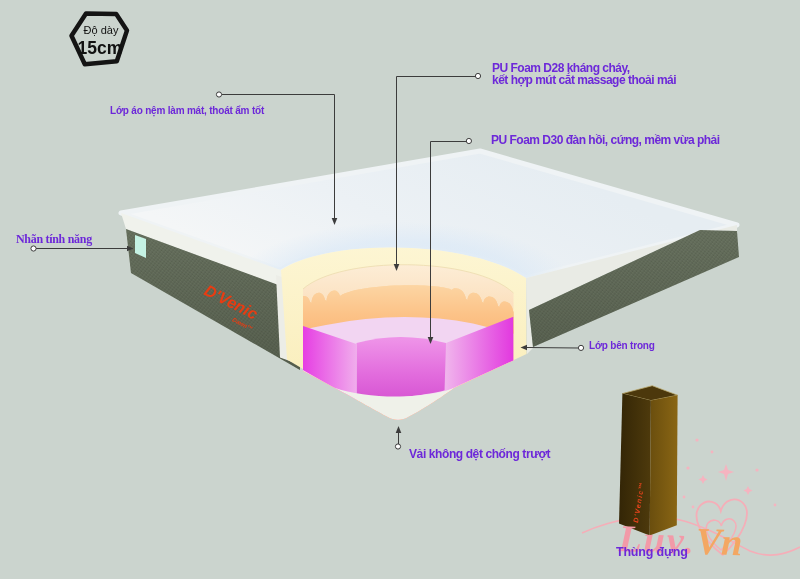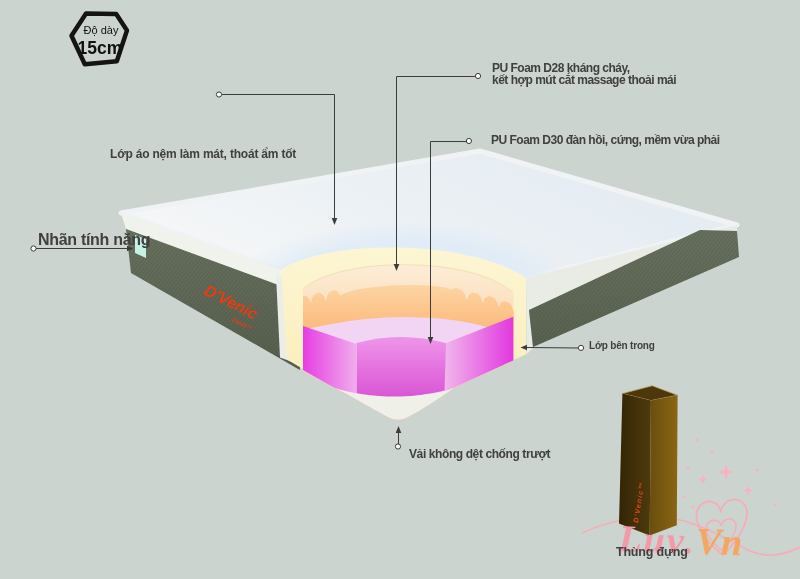--- a/index.html
+++ b/index.html
@@ -1,18 +1,18 @@
 <!DOCTYPE html>
 <html><head>
 <meta charset="utf-8">
 <style>
   html,body{margin:0;padding:0;}
   #stage{position:relative;width:800px;height:579px;background:#cbd4ce;overflow:hidden;
          font-family:"Liberation Sans",sans-serif;}
-  .lbl{position:absolute;font-weight:bold;color:#404040;font-size:13px;line-height:13.5px;white-space:nowrap;}
+  .lbl{position:absolute;font-weight:bold;color:#6d28d9;font-size:13px;line-height:13.5px;white-space:nowrap;}
 </style>
 </head>
 <body>
 <div id="stage">
 <svg width="800" height="579" viewBox="0 0 800 579" style="position:absolute;left:0;top:0">
   <defs>
     <pattern id="knit" width="3" height="2.4" patternUnits="userSpaceOnUse" patternTransform="rotate(38)">
       <rect width="3" height="2.4" fill="#646d5c"></rect>
       <circle cx="0.75" cy="0.6" r="0.55" fill="#707a64"></circle>
       <circle cx="2.25" cy="1.8" r="0.55" fill="#555e4b"></circle>
@@ -182,20 +182,20 @@
     <circle cx="468.9" cy="141" r="2.6"></circle>
     <circle cx="581" cy="347.9" r="2.6"></circle>
     <circle cx="398" cy="446.5" r="2.6"></circle>
   </g>
 
   <path d="M 71.5,35.8 L 86,13.5 L 116.2,14.1 L 127,30.4 L 116.8,61.2 L 84.8,64.2 Z" fill="none" stroke="#141414" stroke-width="4.5" stroke-linejoin="round"></path>
   <text x="101" y="33.5" text-anchor="middle" font-family="Liberation Sans,sans-serif" font-size="11" fill="#111">Độ dày</text>
   <text x="100" y="53.5" text-anchor="middle" font-family="Liberation Sans,sans-serif" font-size="17.5" font-weight="bold" fill="#111">15cm</text>
 </svg>
 
-<div class="lbl" style="left:110px;top:104px;font-size:12px;letter-spacing:-0.2px;margin-top:44px;">Lớp áo nệm làm mát, thoát ẩm tốt</div>
+<div class="lbl" style="left:110px;top:104px;font-size:10px;letter-spacing:-0.2px;">Lớp áo nệm làm mát, thoát ẩm tốt</div>
 <div class="lbl" style="left:492px;top:61.5px;font-size:12px;line-height:12.5px;letter-spacing:-0.5px;">PU Foam D28 kháng cháy,<br>kết hợp mút cắt massage thoải mái</div>
 <div class="lbl" style="left:491px;top:134px;font-size:12px;letter-spacing:-0.5px;">PU Foam D30 đàn hồi, cứng, mềm vừa phải</div>
-<div class="lbl" style="left:38px;top:233px;font-size:16px;letter-spacing:-0.3px;">Nhãn tính năng</div>
+<div class="lbl" style="left:16px;top:233px;font-size:12px;letter-spacing:-0.3px;font-family:Liberation Serif, serif;">Nhãn tính năng</div>
 <div class="lbl" style="left:589px;top:339px;font-size:10px;letter-spacing:-0.2px;">Lớp bên trong</div>
 <div class="lbl" style="left:387px;top:448px;font-size:12px;letter-spacing:-0.4px;margin-left:22px;">Vải không dệt chống trượt</div>
 <div class="lbl" style="left:616px;top:546px;font-size:12.5px;letter-spacing:-0.2px;">Thùng đựng</div>
 </div>
 
 </body></html>

